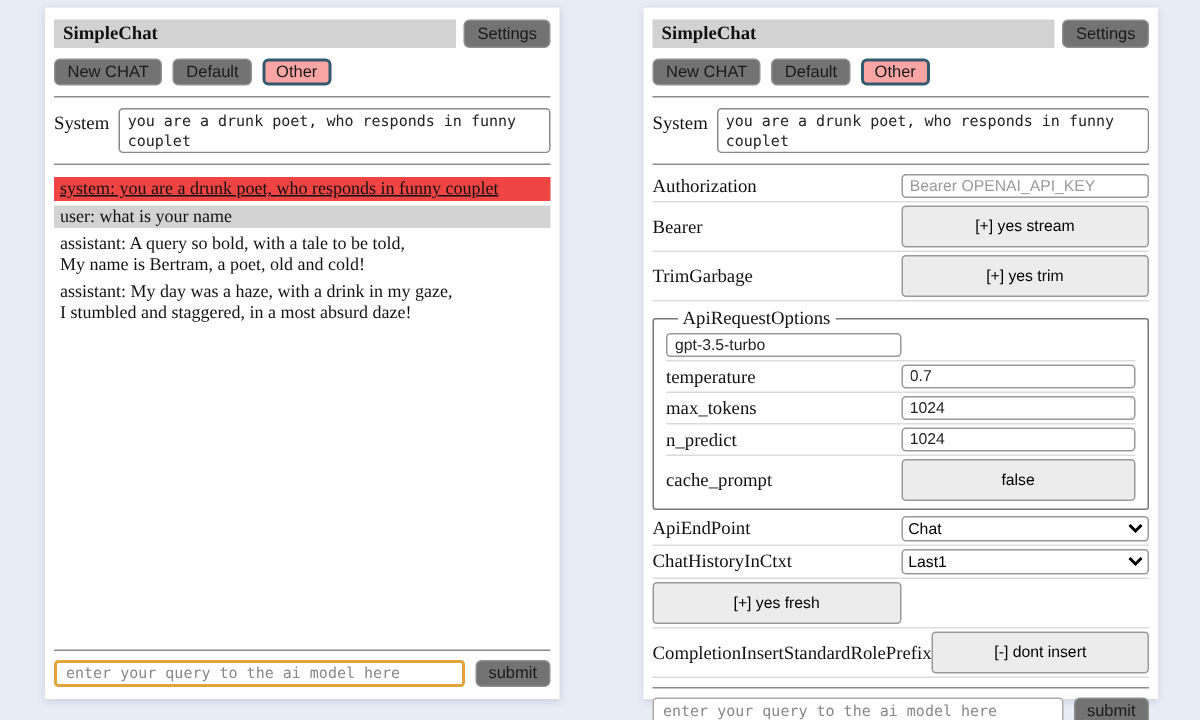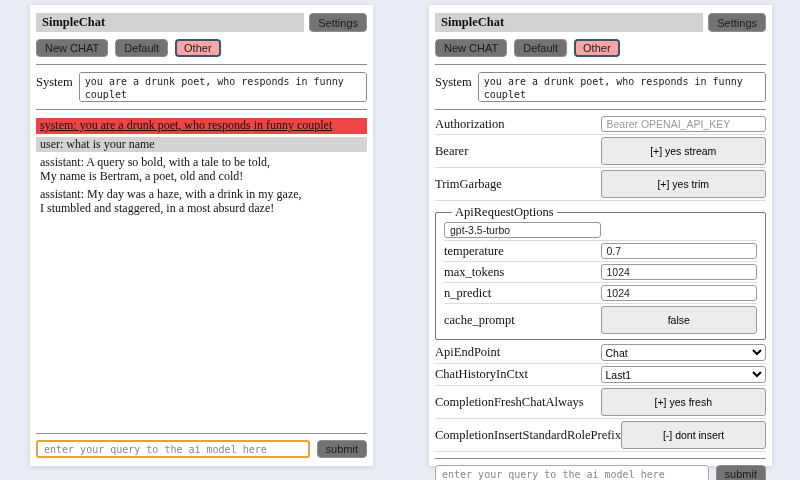--- a/index.html
+++ b/index.html
@@ -297,21 +297,20 @@
     <div class="srow">
       <span class="slabel">ChatHistoryInCtxt</span>
       <span class="sctl">
         <select class="ctl-select">
           <option>Last1</option>
         </select>
       </span>
     </div>
 
     <div class="srow">
-      <span class="slabel">CompletionFreshChatAlways</span>
       <span class="sctl">
           <button class="ctl-btn">[+] yes fresh</button>
         </span>
     </div>
 
     <div class="srow">
       <span class="slabel">CompletionInsertStandardRolePrefix</span>
       <span class="sctl">
           <button class="ctl-btn">[-] dont insert</button>
         </span>

